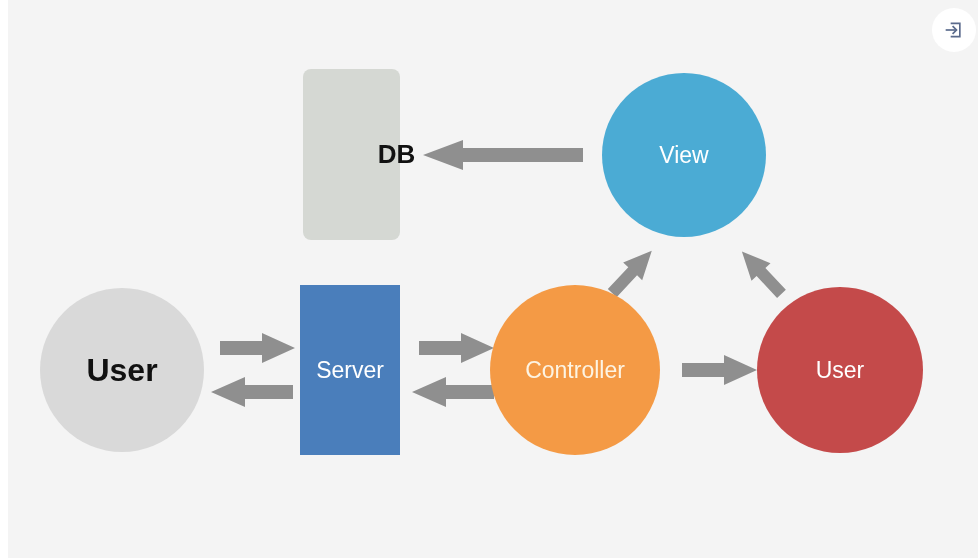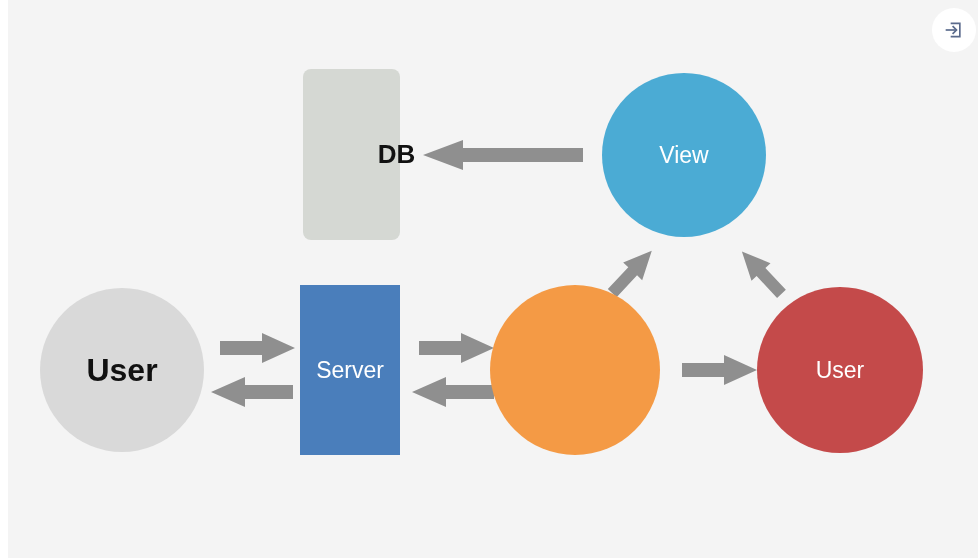--- a/index.html
+++ b/index.html
@@ -107,20 +107,22 @@
 
   <div class="node-label" style="left:602px; top:73px; width:164px; height:164px;
               color:#ffffff; font-size:23px; font-weight:normal;">View</div>
 
   <div class="node-label" style="left:40px; top:288px; width:164px; height:164px;
               color:#111111; font-size:32px; font-weight:bold;">User</div>
 
   <div class="node-label" style="left:300px; top:285px; width:100px; height:170px;
               color:#ffffff; font-size:23px; font-weight:normal;text-align:center;">Server</div>
 
+  <div class="node-label" style="left:490px; top:285px; width:170px; height:170px;
+              color:#fdf4e3; font-size:23px; font-weight:normal;">Controller</div>
 
   <div class="node-label" style="left:757px; top:287px; width:166px; height:166px;
               color:#ffffff; font-size:23px; font-weight:normal;">User</div>
 
   <div id="enter-icon-button">
     <span>
       <svg width="20" height="20" viewBox="0 0 24 24" fill="none" stroke="#5a6a8c" stroke-width="2" stroke-linecap="square" stroke-linejoin="miter">
         <path d="M9 4 H19 V20 H9"></path>
         <path d="M3 12 H14"></path>
         <path d="M11 8 L15 12 L11 16"></path>

